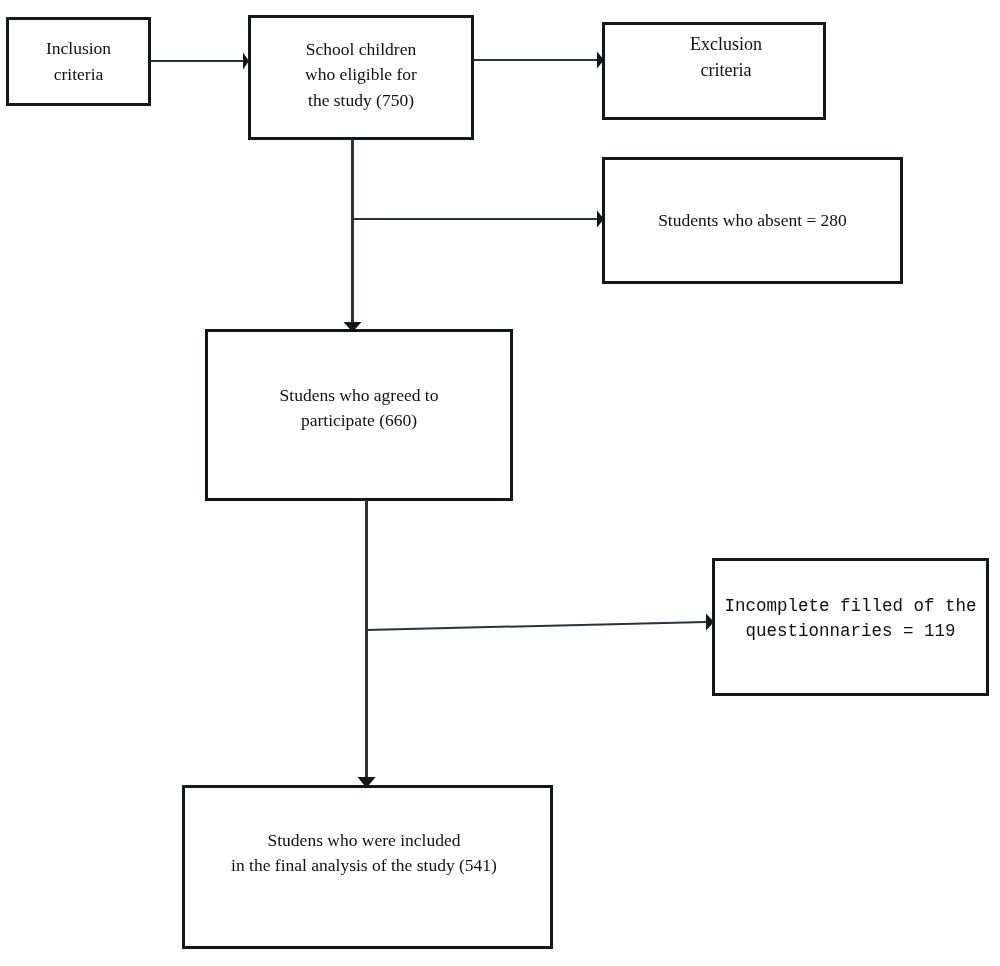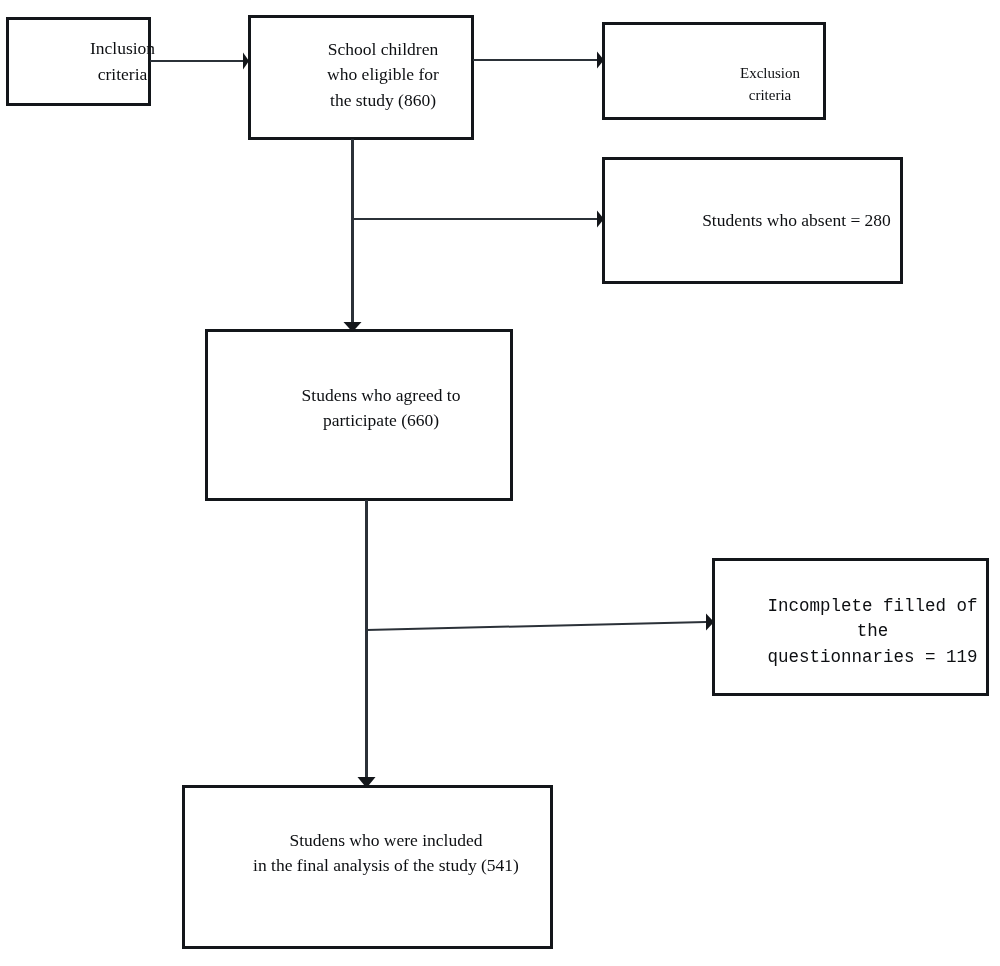--- a/index.html
+++ b/index.html
@@ -51,25 +51,24 @@
     position: absolute;
     display: flex;
     align-items: center;
     justify-content: center;
     text-align: center;
     font-family: "Liberation Serif", "DejaVu Serif", serif;
     color: #0d0f12;
     line-height: 1.45;
     white-space: pre-line;
     pointer-events: none;
-    padding-left: 44px;
   }
   .lbl-inclusion   { left: 6px;   top: 17px;  width: 145px; height: 89px;  font-size: 17.5px; }
   .lbl-school      { left: 248px; top: 15px;  width: 226px; height: 125px; font-size: 17.5px; align-items: flex-start; padding-top: 22px; box-sizing: border-box; }
-  .lbl-exclusion   { left: 602px; top: 36px;  width: 248px; height: 98px;  font-size: 15px; }
+  .lbl-exclusion   { left: 602px; top: 8px;  width: 248px; height: 98px;  font-size: 18px; }
   .lbl-absent      { left: 602px; top: 157px; width: 301px; height: 127px; font-size: 17.5px; }
   .lbl-agreed      { left: 205px; top: 329px; width: 308px; height: 196px; font-size: 17.5px; align-items: flex-start; padding-top: 54px; box-sizing: border-box; }
   .lbl-incomplete  { left: 712px; top: 558px; width: 277px; height: 138px; font-size: 17.5px; align-items: flex-start; padding-top: 36px; box-sizing: border-box; font-family: Liberation Mono, monospace; }
   .lbl-final       { left: 182px; top: 785px; width: 364px; height: 164px; font-size: 17.5px; align-items: flex-start; padding-top: 43px; box-sizing: border-box; }
 </style>
 </head>
 <body>
 
 <div id="flowchart-root">
 
@@ -119,21 +118,21 @@
       <polygon class="arrow-head" points="706,613.5 714,622 706,630.5"></polygon>
     </g>
 
   </svg>
 
   <div class="node-label lbl-inclusion">Inclusion
 criteria</div>
 
   <div class="node-label lbl-school">School children
 who eligible for
-the study (860)</div>
+the study (750)</div>
 
   <div class="node-label lbl-exclusion">Exclusion
 criteria</div>
 
   <div class="node-label lbl-absent">Students who absent = 280</div>
 
   <div class="node-label lbl-agreed">Studens who agreed to
 participate (660)</div>
 
   <div class="node-label lbl-incomplete">Incomplete filled of the

